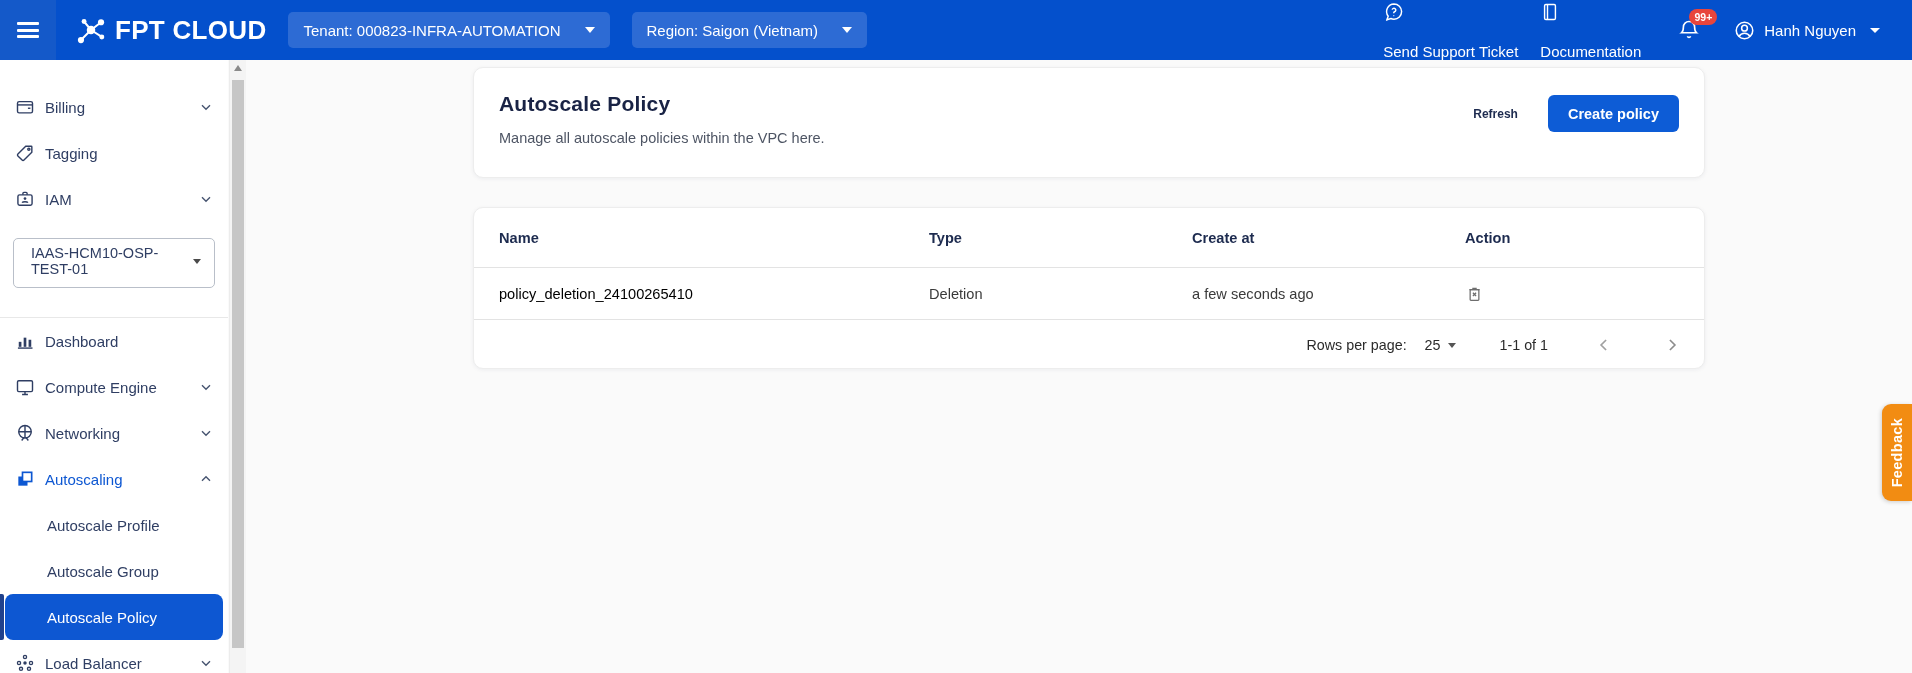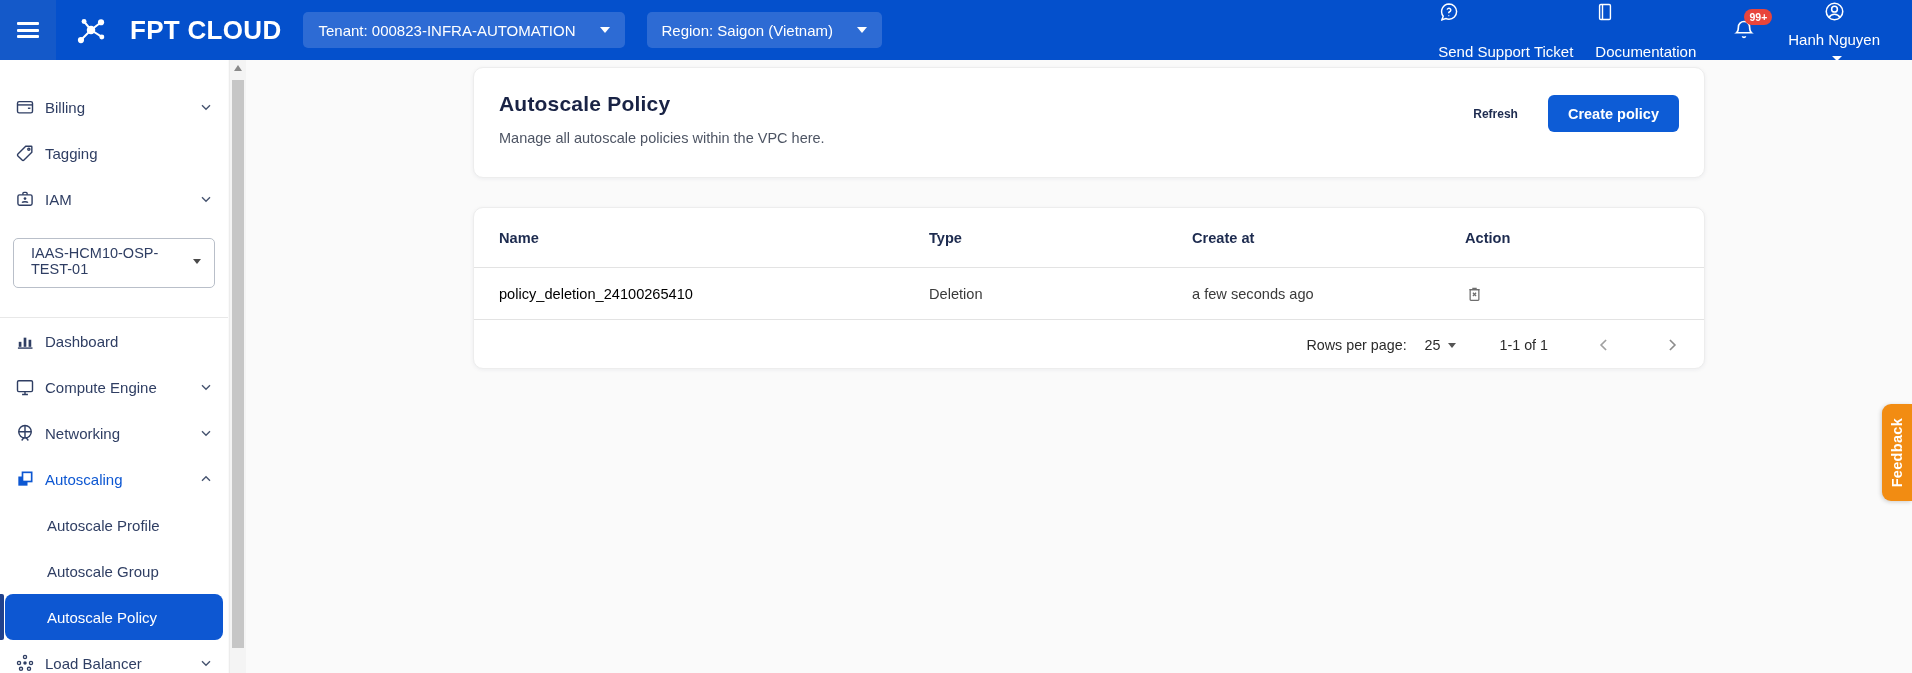--- a/index.html
+++ b/index.html
@@ -4,31 +4,31 @@
 <style>
   * { margin:0; padding:0; box-sizing:border-box; }
   body { background:#e9e9e9; font-family:"Liberation Sans", sans-serif; }
   .app { position:relative; width:1912px; height:673px; background:#fafafa; overflow:hidden; }
 
   
   .topbar { position:absolute; top:0; left:0; right:0; height:60px; background:#0450cc; display:flex; align-items:center; z-index:6; }
   .menu-box { width:56px; height:60px; background:#1459c9; display:flex; align-items:center; justify-content:center; cursor:pointer; flex:0 0 auto; }
   .hamb { width:22px; }
   .hamb i { display:block; height:3px; background:#fff; margin:3.5px 0; border-radius:1px; }
-  .logo { display:flex; align-items:center; margin-left:18px; gap:22px; }
+  .logo { display:flex; align-items:center; margin-left:18px; gap:7px; }
   .logo-text { color:#fff; font-size:26px; font-weight:800; letter-spacing:.3px; white-space:nowrap; }
   .hd-btn { height:36px; margin-left:22px; background:#2d6bd4; border:none; border-radius:5px; color:#fff; font-size:15px; padding:0 15px; display:flex; align-items:center; cursor:pointer; white-space:nowrap; }
   .hd-btn .caret { margin-left:24px; }
   .caret { width:0; height:0; border-left:5px solid transparent; border-right:5px solid transparent; border-top:6px solid #fff; display:inline-block; }
   .topbar-right { margin-left:auto; display:flex; align-items:center; color:#fff; font-size:15px; padding-right:32px; }
   .tb-item { display:flex; align-items:flex-start; gap:20px; cursor:pointer; white-space:nowrap;flex-direction:column; }
   .tb-docs { margin-left:22px; }
   .bell-wrap { position:relative; margin-left:36px; cursor:pointer; width:24px; height:24px; }
   .badge { position:absolute; top:-9px; right:-16px; background:#e8453c; color:#fff; font-size:10.5px; font-weight:700; border-radius:9px; padding:2.5px 5px; line-height:1; }
-  .user { display:flex; align-items:center; gap:8px; margin-left:32px; cursor:pointer;flex-direction:column; }
+  .user { display:flex; align-items:center; gap:8px; margin-left:32px; cursor:pointer; }
   .user .caret { margin-left:6px; border-top-width:5px; }
 
   
   .sidebar { position:absolute; top:60px; left:0; bottom:0; width:228px; background:#fff; padding-top:24px; z-index:4; }
   .s-item { position:relative; height:46px; display:flex; align-items:center; padding:0 14px; color:#2f3e63; font-size:15px; cursor:pointer; }
   .s-ico { width:22px; margin-right:9px; display:flex; justify-content:center; align-items:center; flex:0 0 auto; }
   .s-lbl { white-space:nowrap; }
   .s-chev { margin-left:auto; display:flex; align-items:center; }
   .s-sub { padding-left:47px; }
   .s-blue { color:#0d57d2; }

